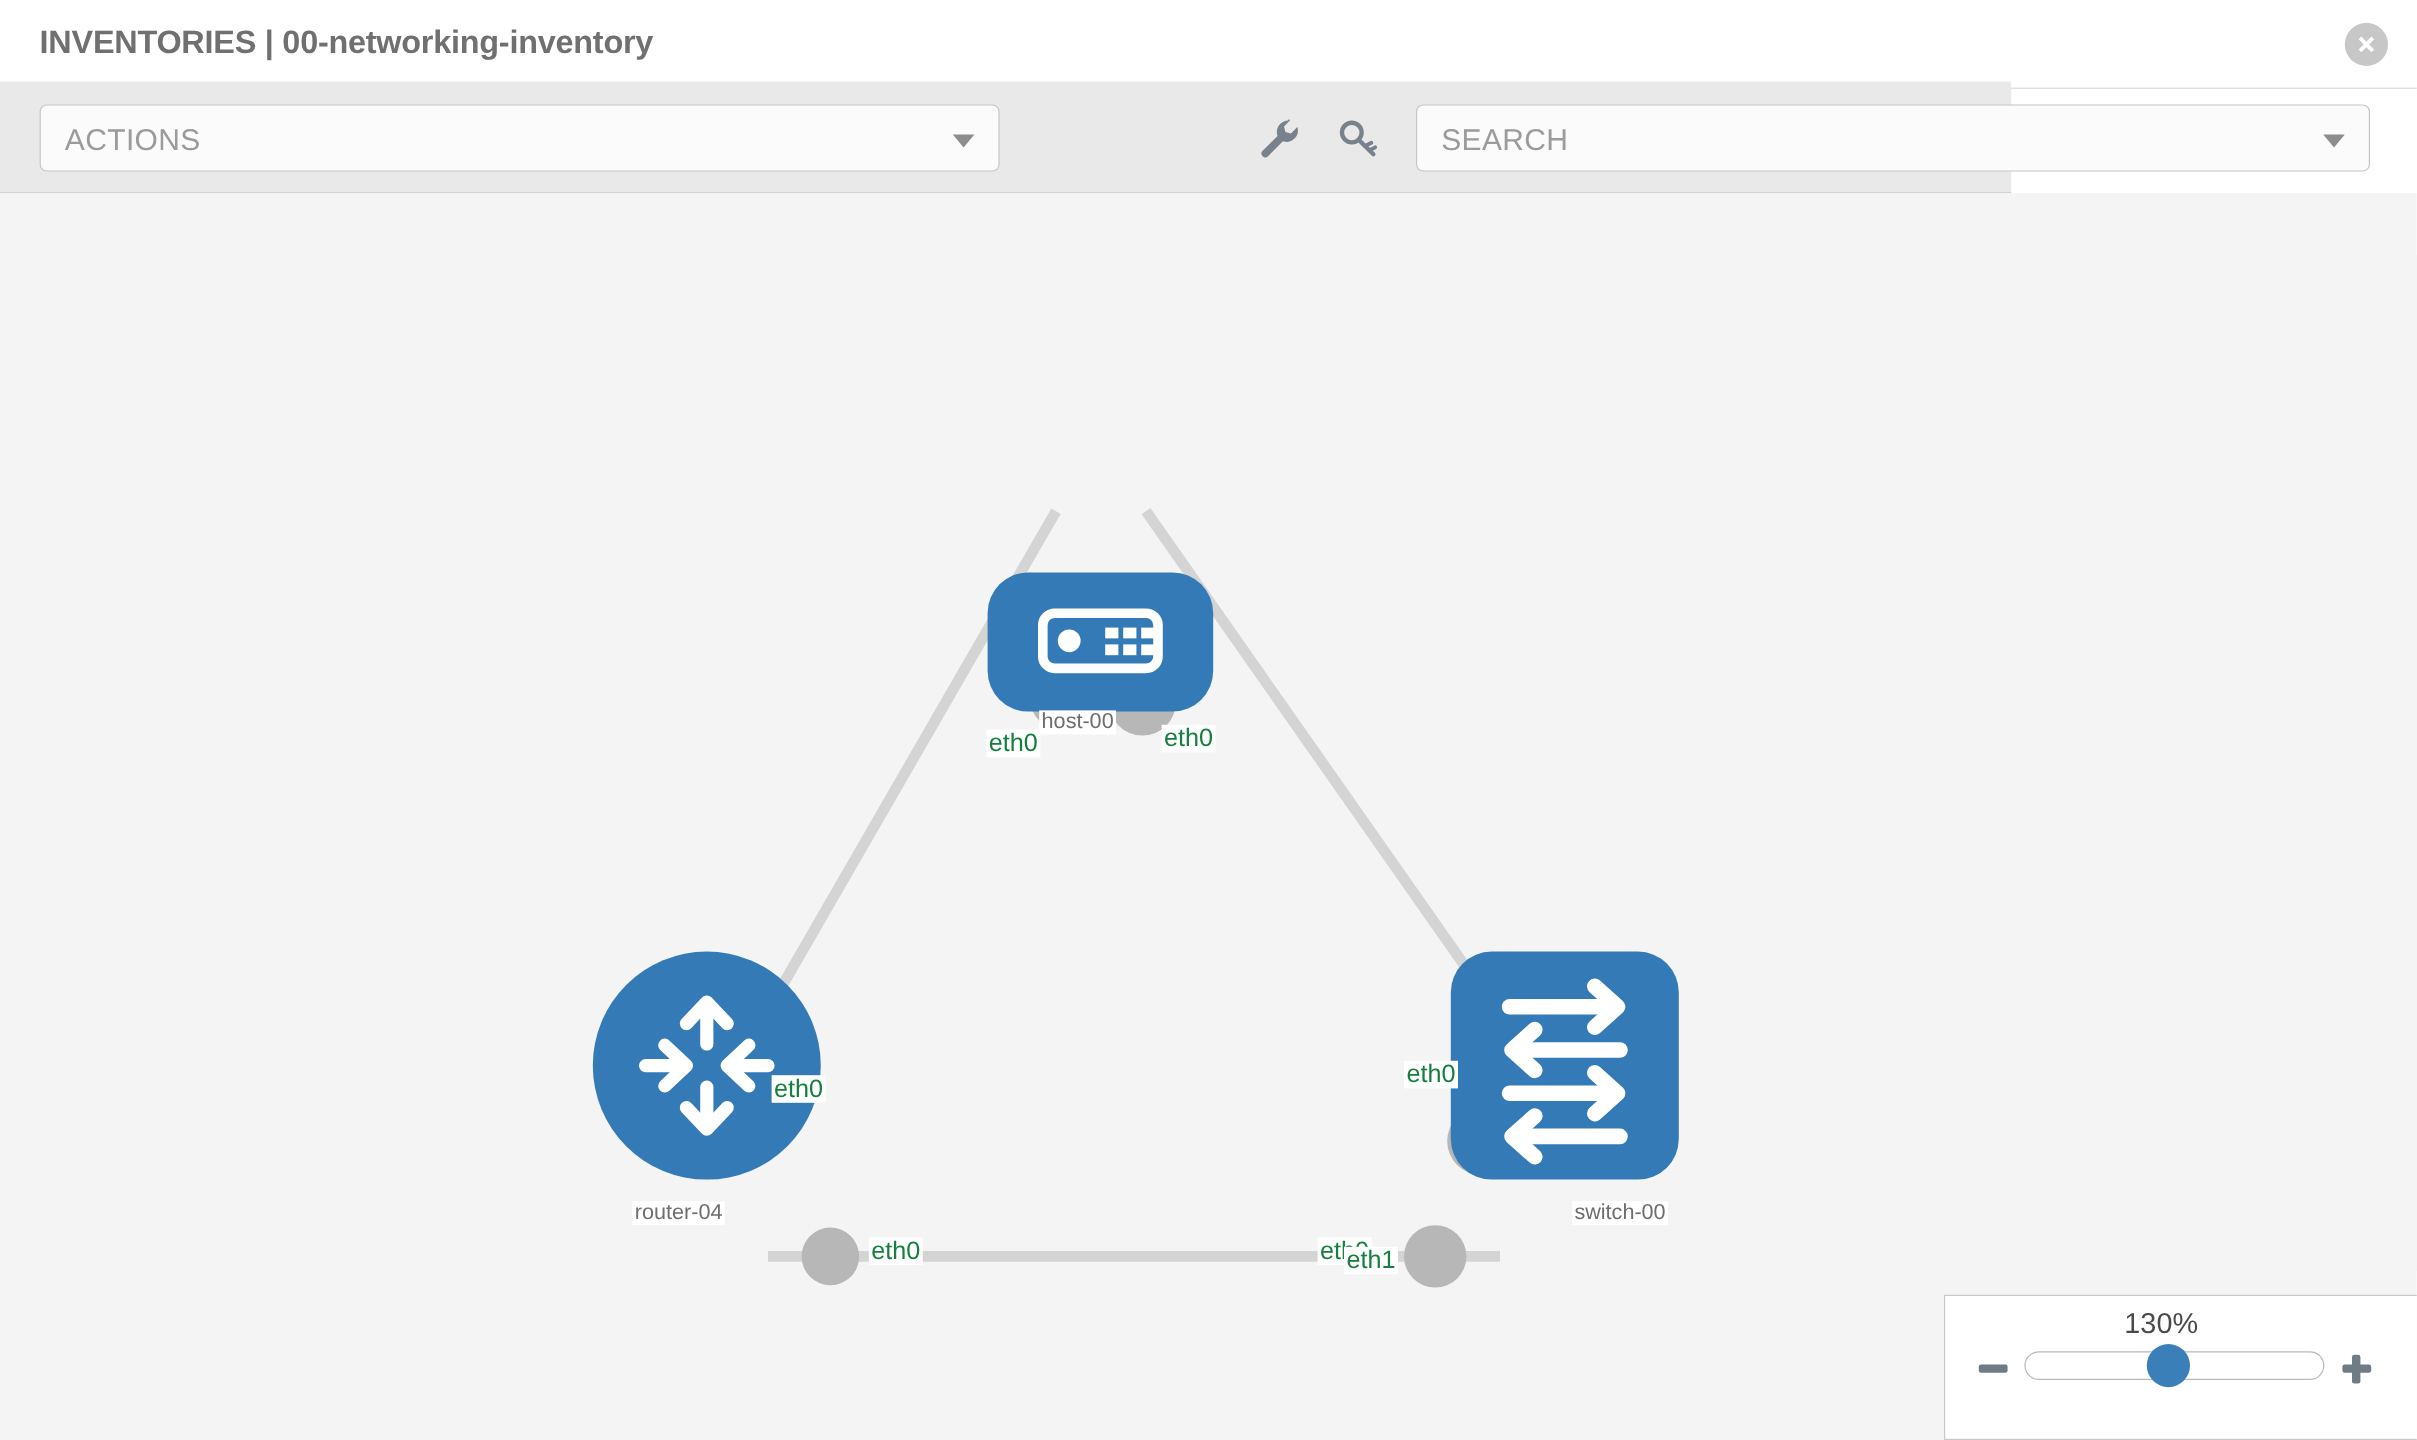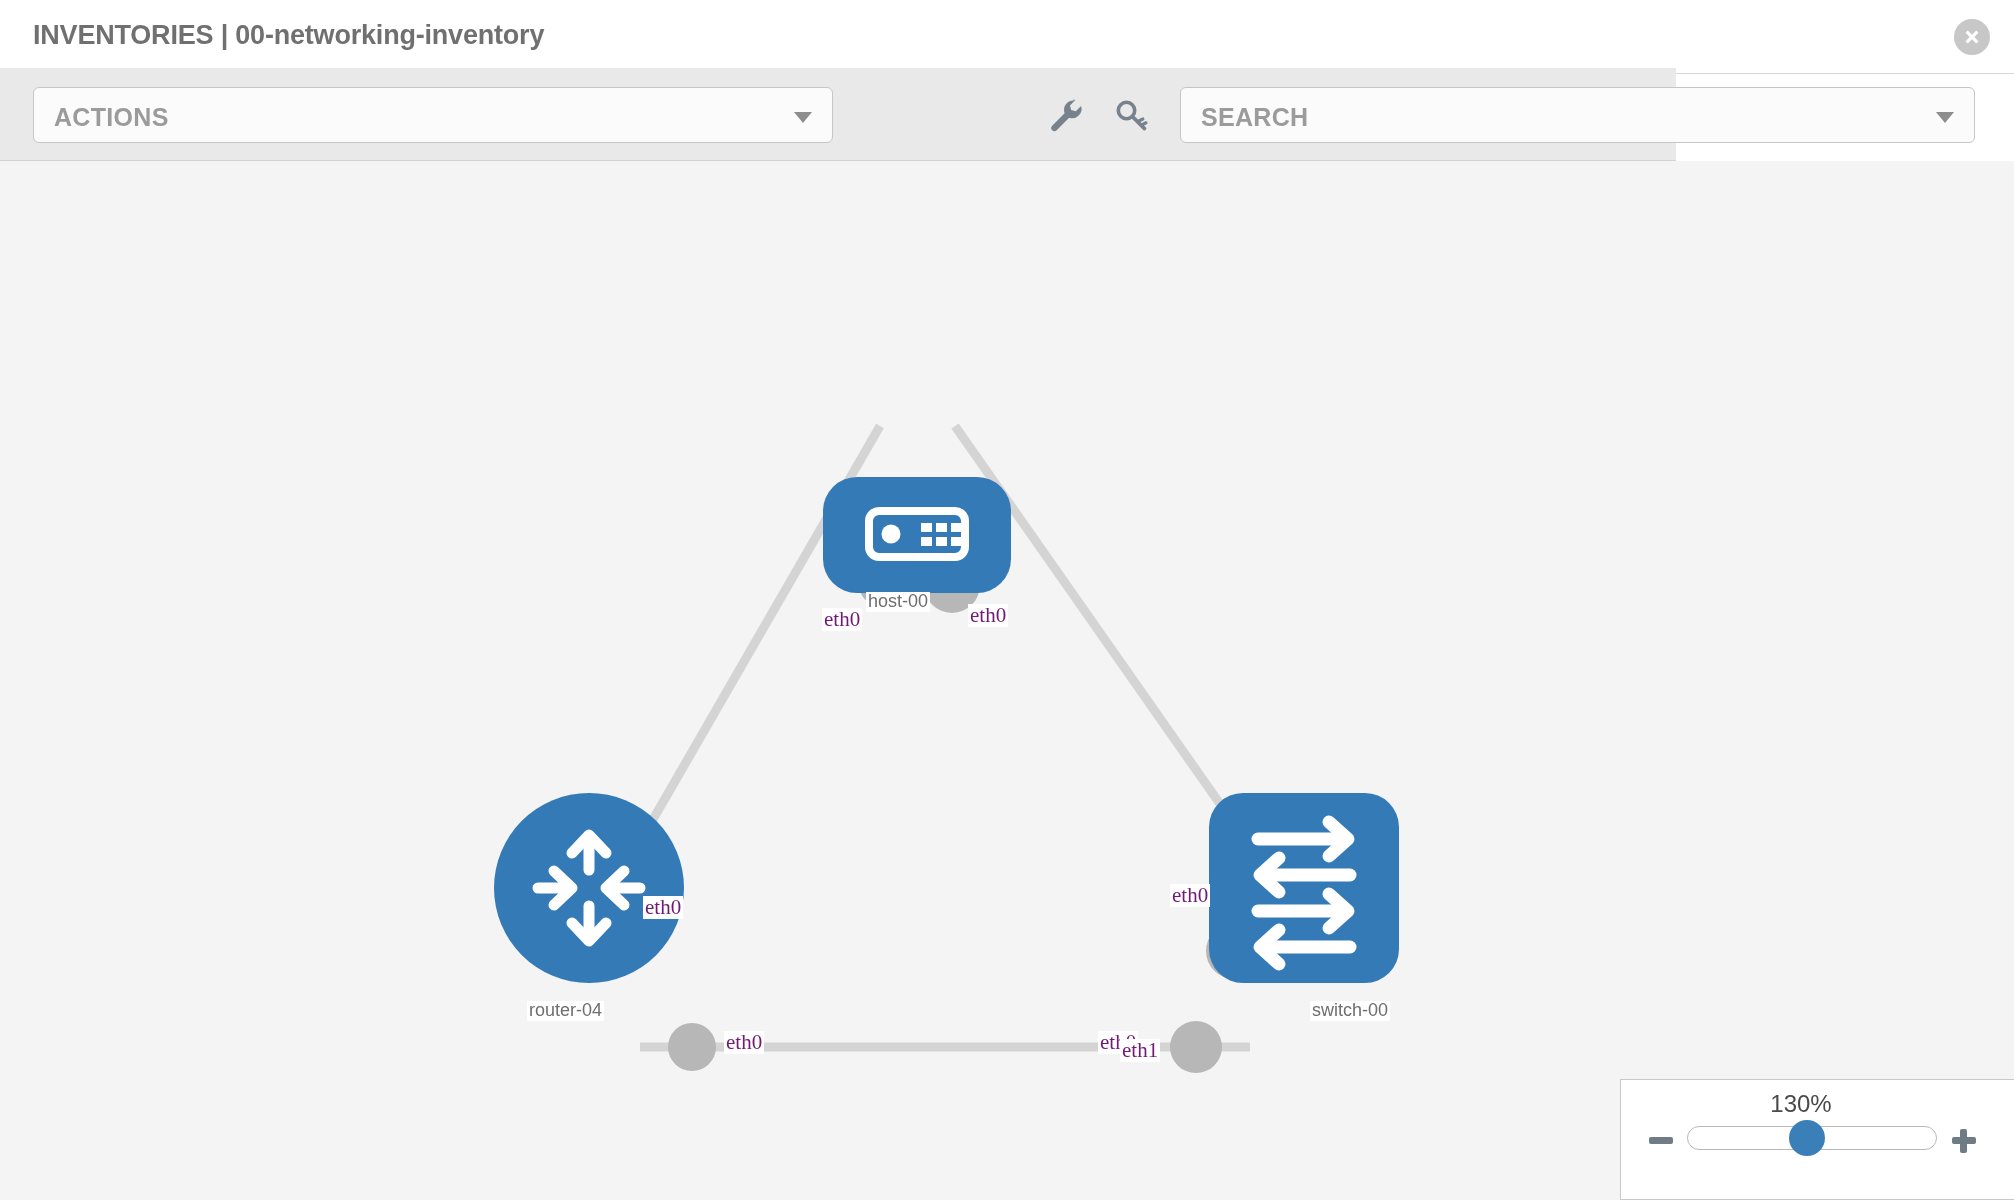--- a/index.html
+++ b/index.html
@@ -53,21 +53,20 @@
 
   
   .toolbar {
     position: absolute;
     left: 0; top: 68px;
     width: 1676px;
     height: 93px;
     background: #e9e9e9;
     border-bottom: 1px solid #d2d2d2;
     box-sizing: border-box;
-    font-weight: bold;
   }
   .actions-select {
     position: absolute;
     left: 33px;
     top: 19px;
     width: 800px;
     height: 56px;
     background: #fbfbfb;
     border: 1px solid #c6c6c6;
     border-radius: 6px;
@@ -145,26 +144,25 @@
     font-size: 18px;
     color: #6e6e6e;
     background: #ffffff;
     white-space: nowrap;
     padding: 0 2px;
     line-height: 1.1;
   }
   .iface-label {
     position: absolute;
     font-size: 21px;
-    color: #701a75;
+    color: #15803d;
     background: #ffffff;
     white-space: nowrap;
     padding: 0 2px;
     line-height: 1.1;
-    font-family: Liberation Serif, serif;
   }
 
   
   .zoom-panel {
     position: absolute;
     left: 1620px;
     top: 1079px;
     width: 420px;
     height: 121px;
     background: #ffffff;

